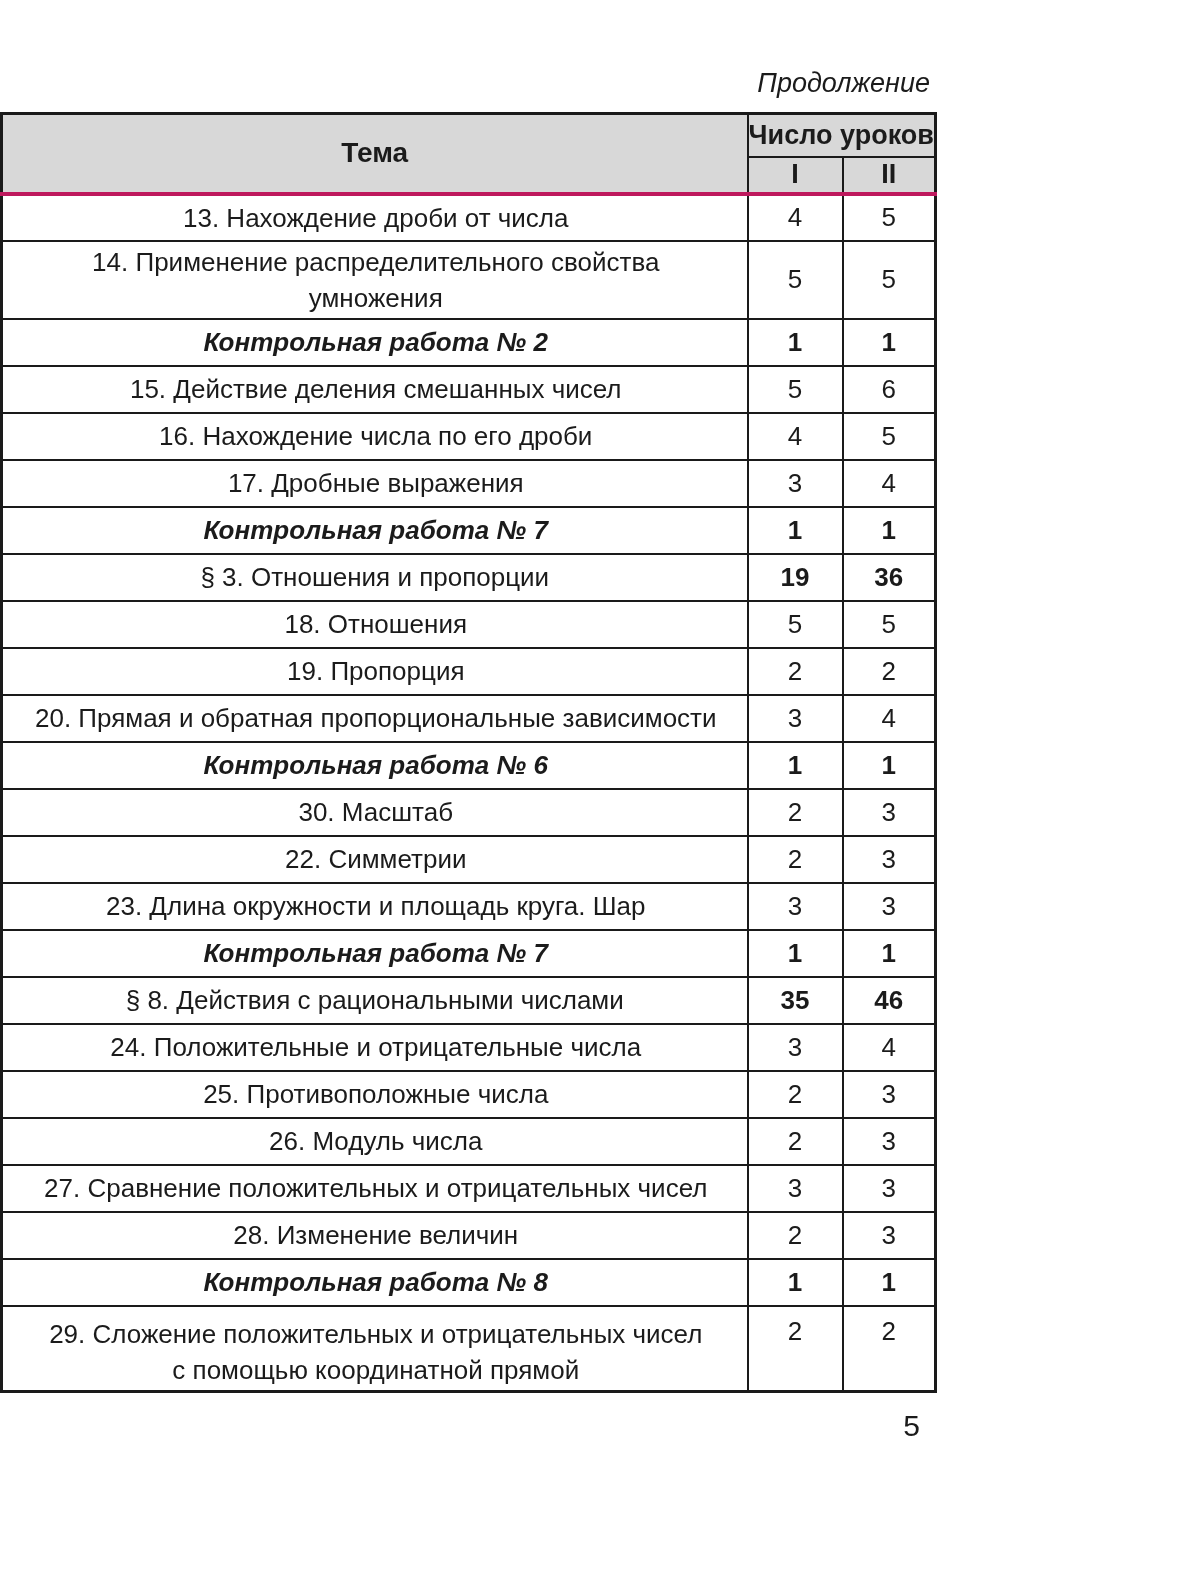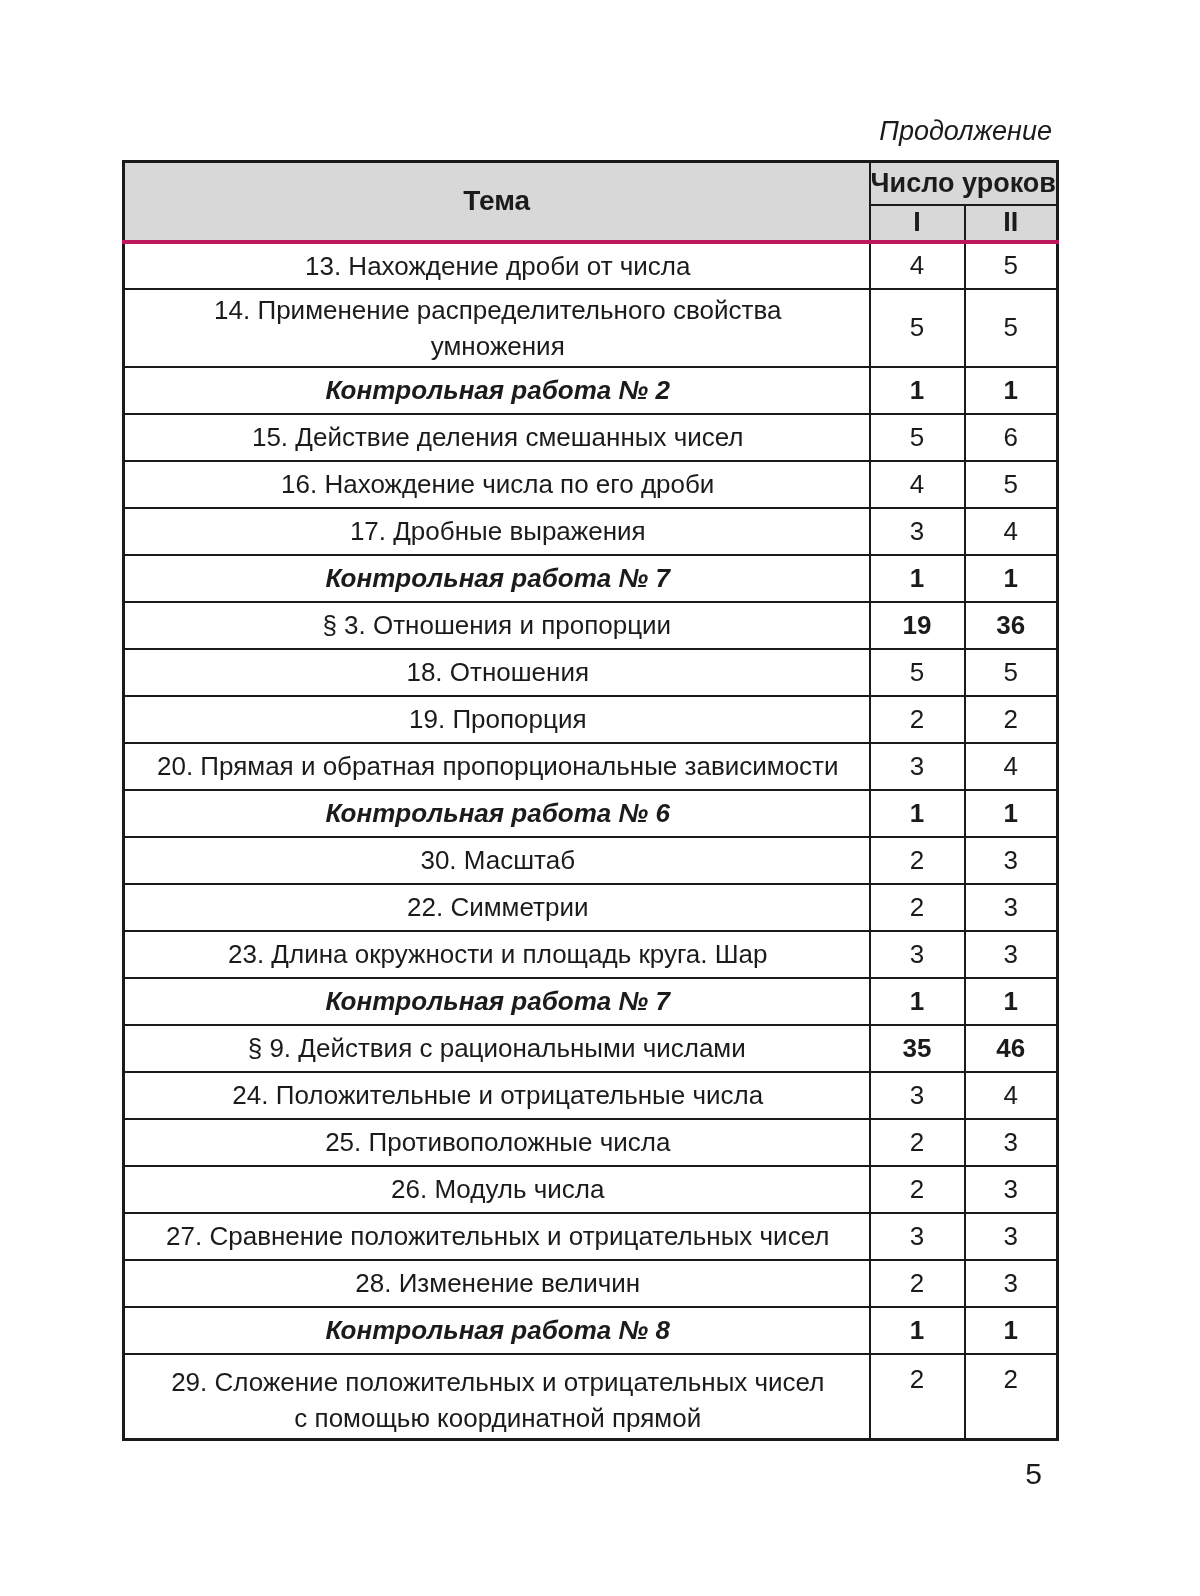--- a/index.html
+++ b/index.html
@@ -7,22 +7,21 @@
     padding: 0;
     background: #ffffff;
     width: 1200px;
     height: 1596px;
     font-family: "Liberation Sans", sans-serif;
     color: #1b1b1b;
     -webkit-font-smoothing: antialiased;
   }
   .page {
     width: 934px;
-    margin-left: 122px;
-    padding-top: 116px;
+    padding-top: 68px;
     box-sizing: border-box;
   }
   .continuation {
     text-align: right;
     font-style: italic;
     font-size: 27px;
     line-height: 30px;
     margin-bottom: 14px;
     padding-right: 4px;
     color: #1b1b1b;
@@ -179,21 +178,21 @@
           <td class="topic-cell">23. Длина окружности и площадь круга. Шар</td>
           <td class="num-cell">3</td>
           <td class="num-cell">3</td>
         </tr>
         <tr class="data-row row-control">
           <td class="topic-cell">Контрольная работа № 7</td>
           <td class="num-cell">1</td>
           <td class="num-cell">1</td>
         </tr>
         <tr class="data-row row-section">
-          <td class="topic-cell">§ 9. Действия с рациональными числами</td>
+          <td class="topic-cell">§ 8. Действия с рациональными числами</td>
           <td class="num-cell">35</td>
           <td class="num-cell">46</td>
         </tr>
         <tr class="data-row row-topic">
           <td class="topic-cell">24. Положительные и отрицательные числа</td>
           <td class="num-cell">3</td>
           <td class="num-cell">4</td>
         </tr>
         <tr class="data-row row-topic">
           <td class="topic-cell">25. Противоположные числа</td>

